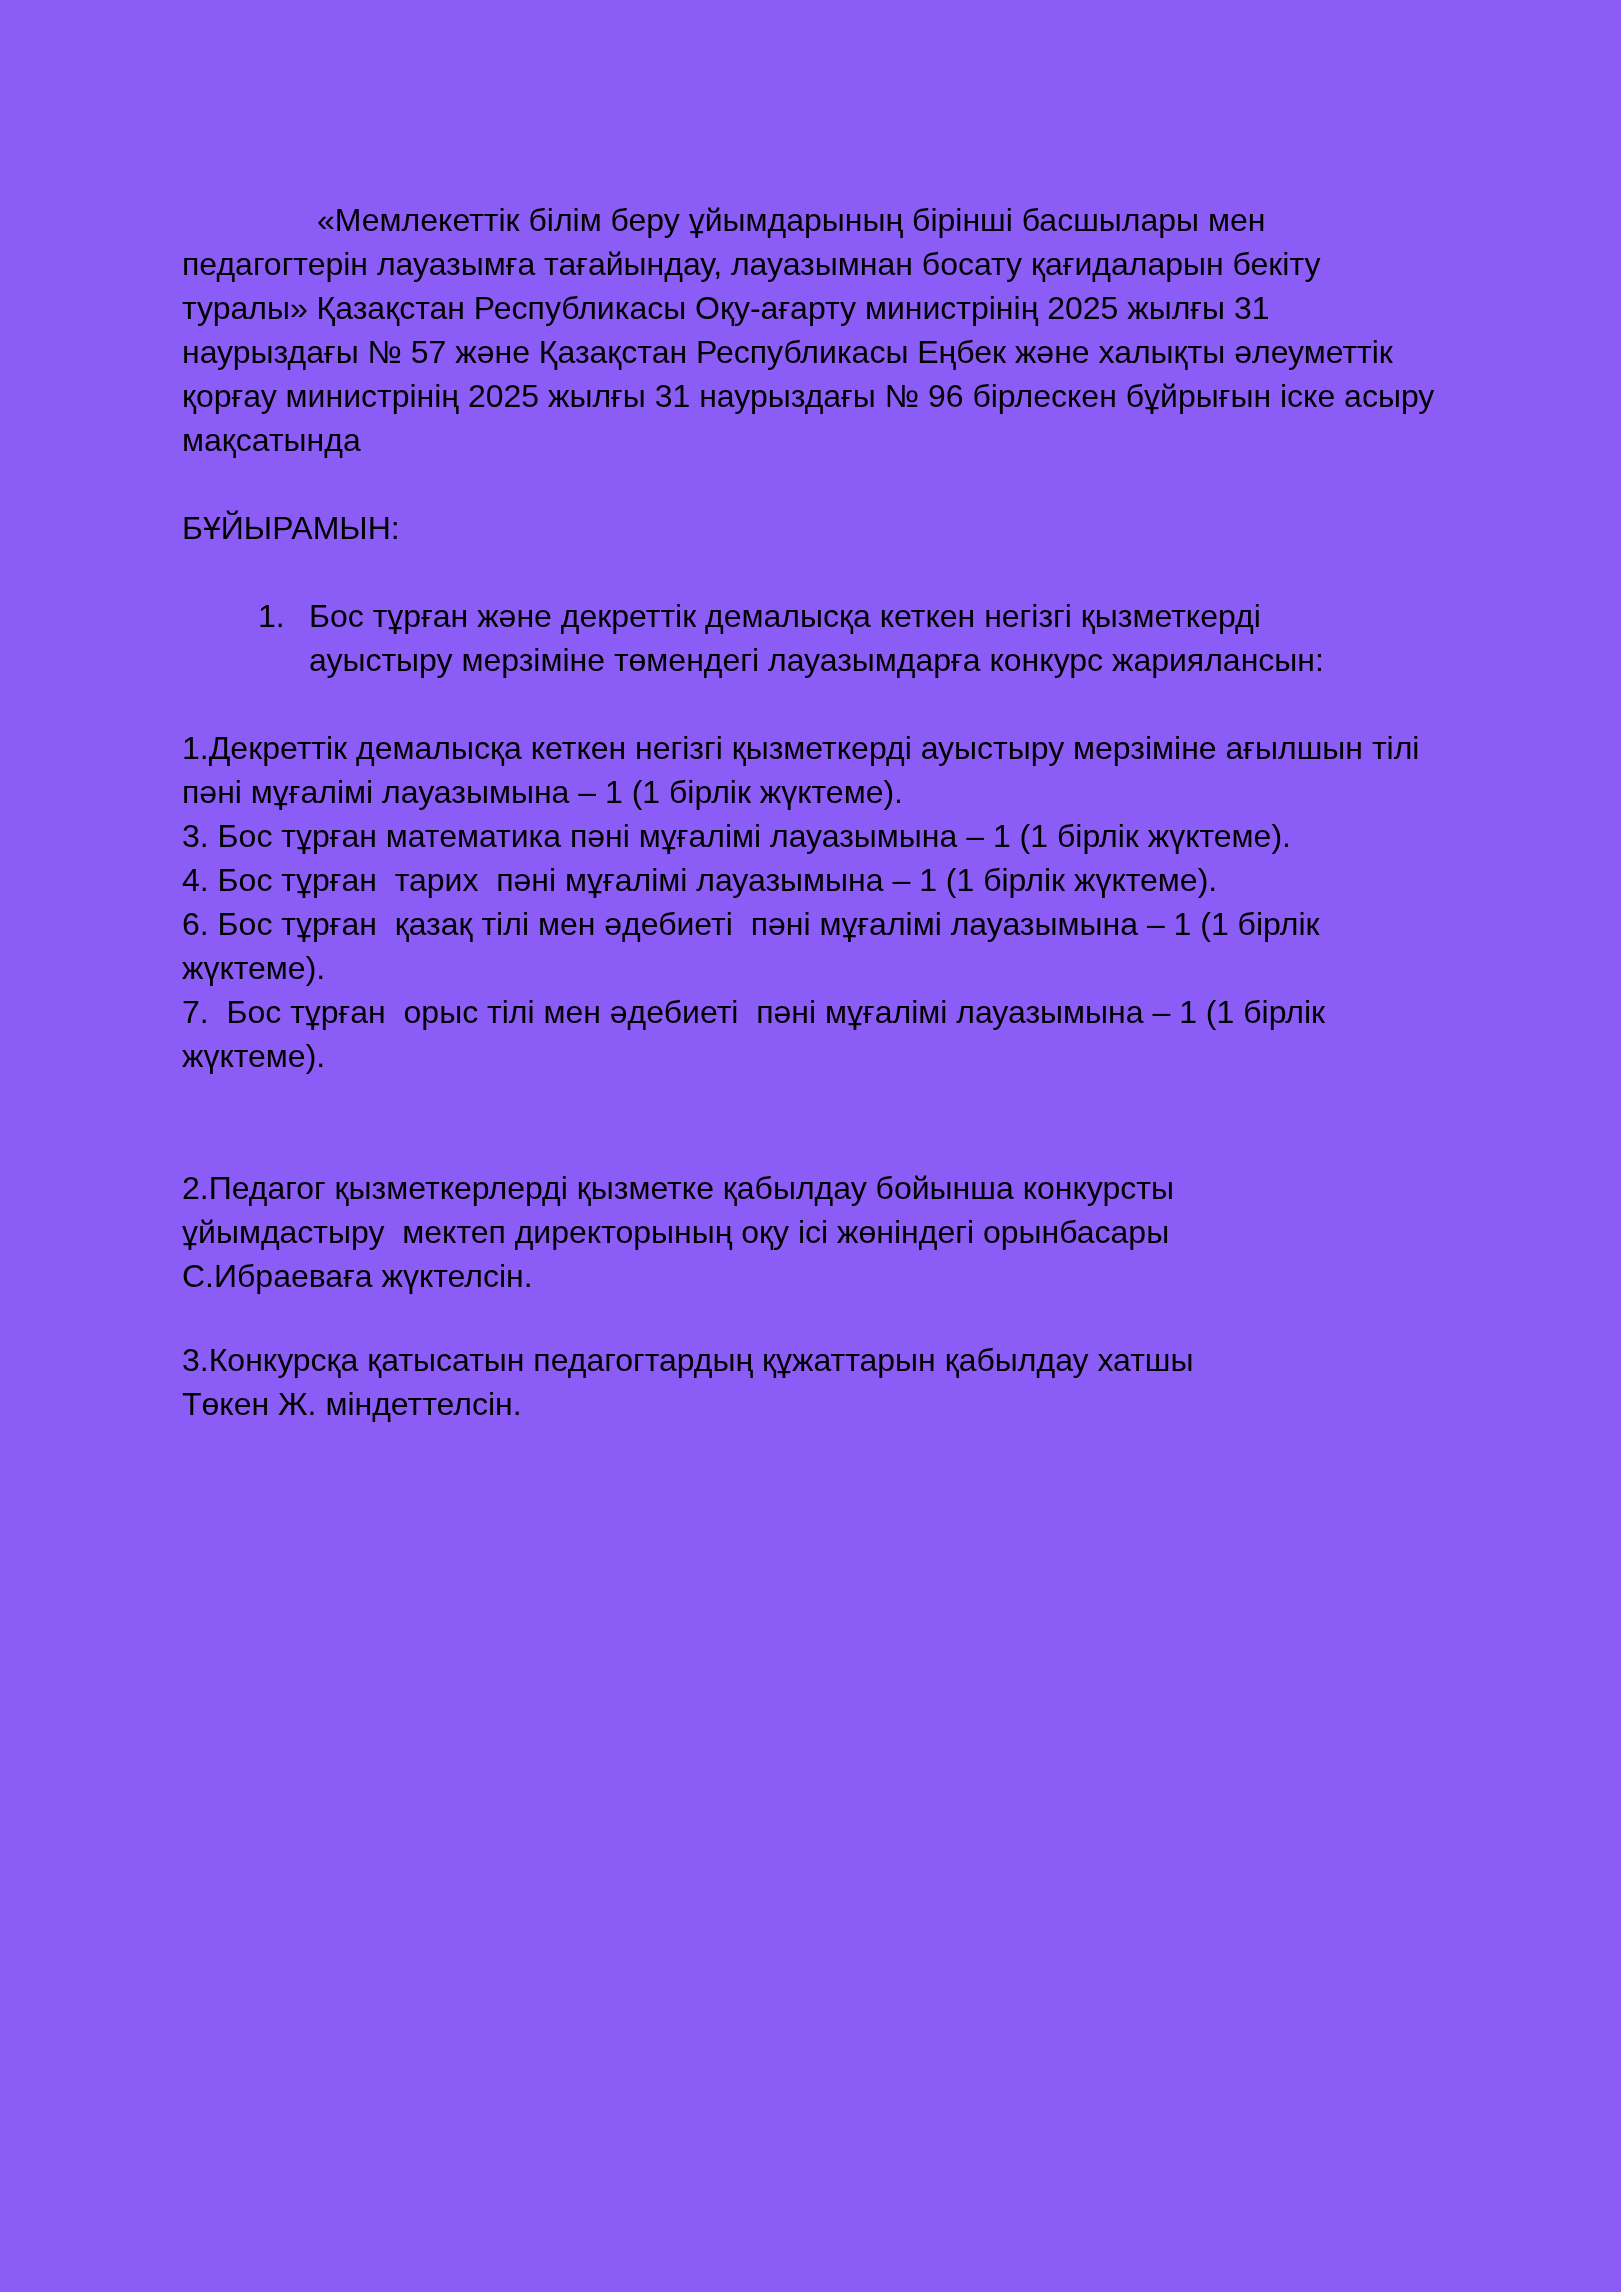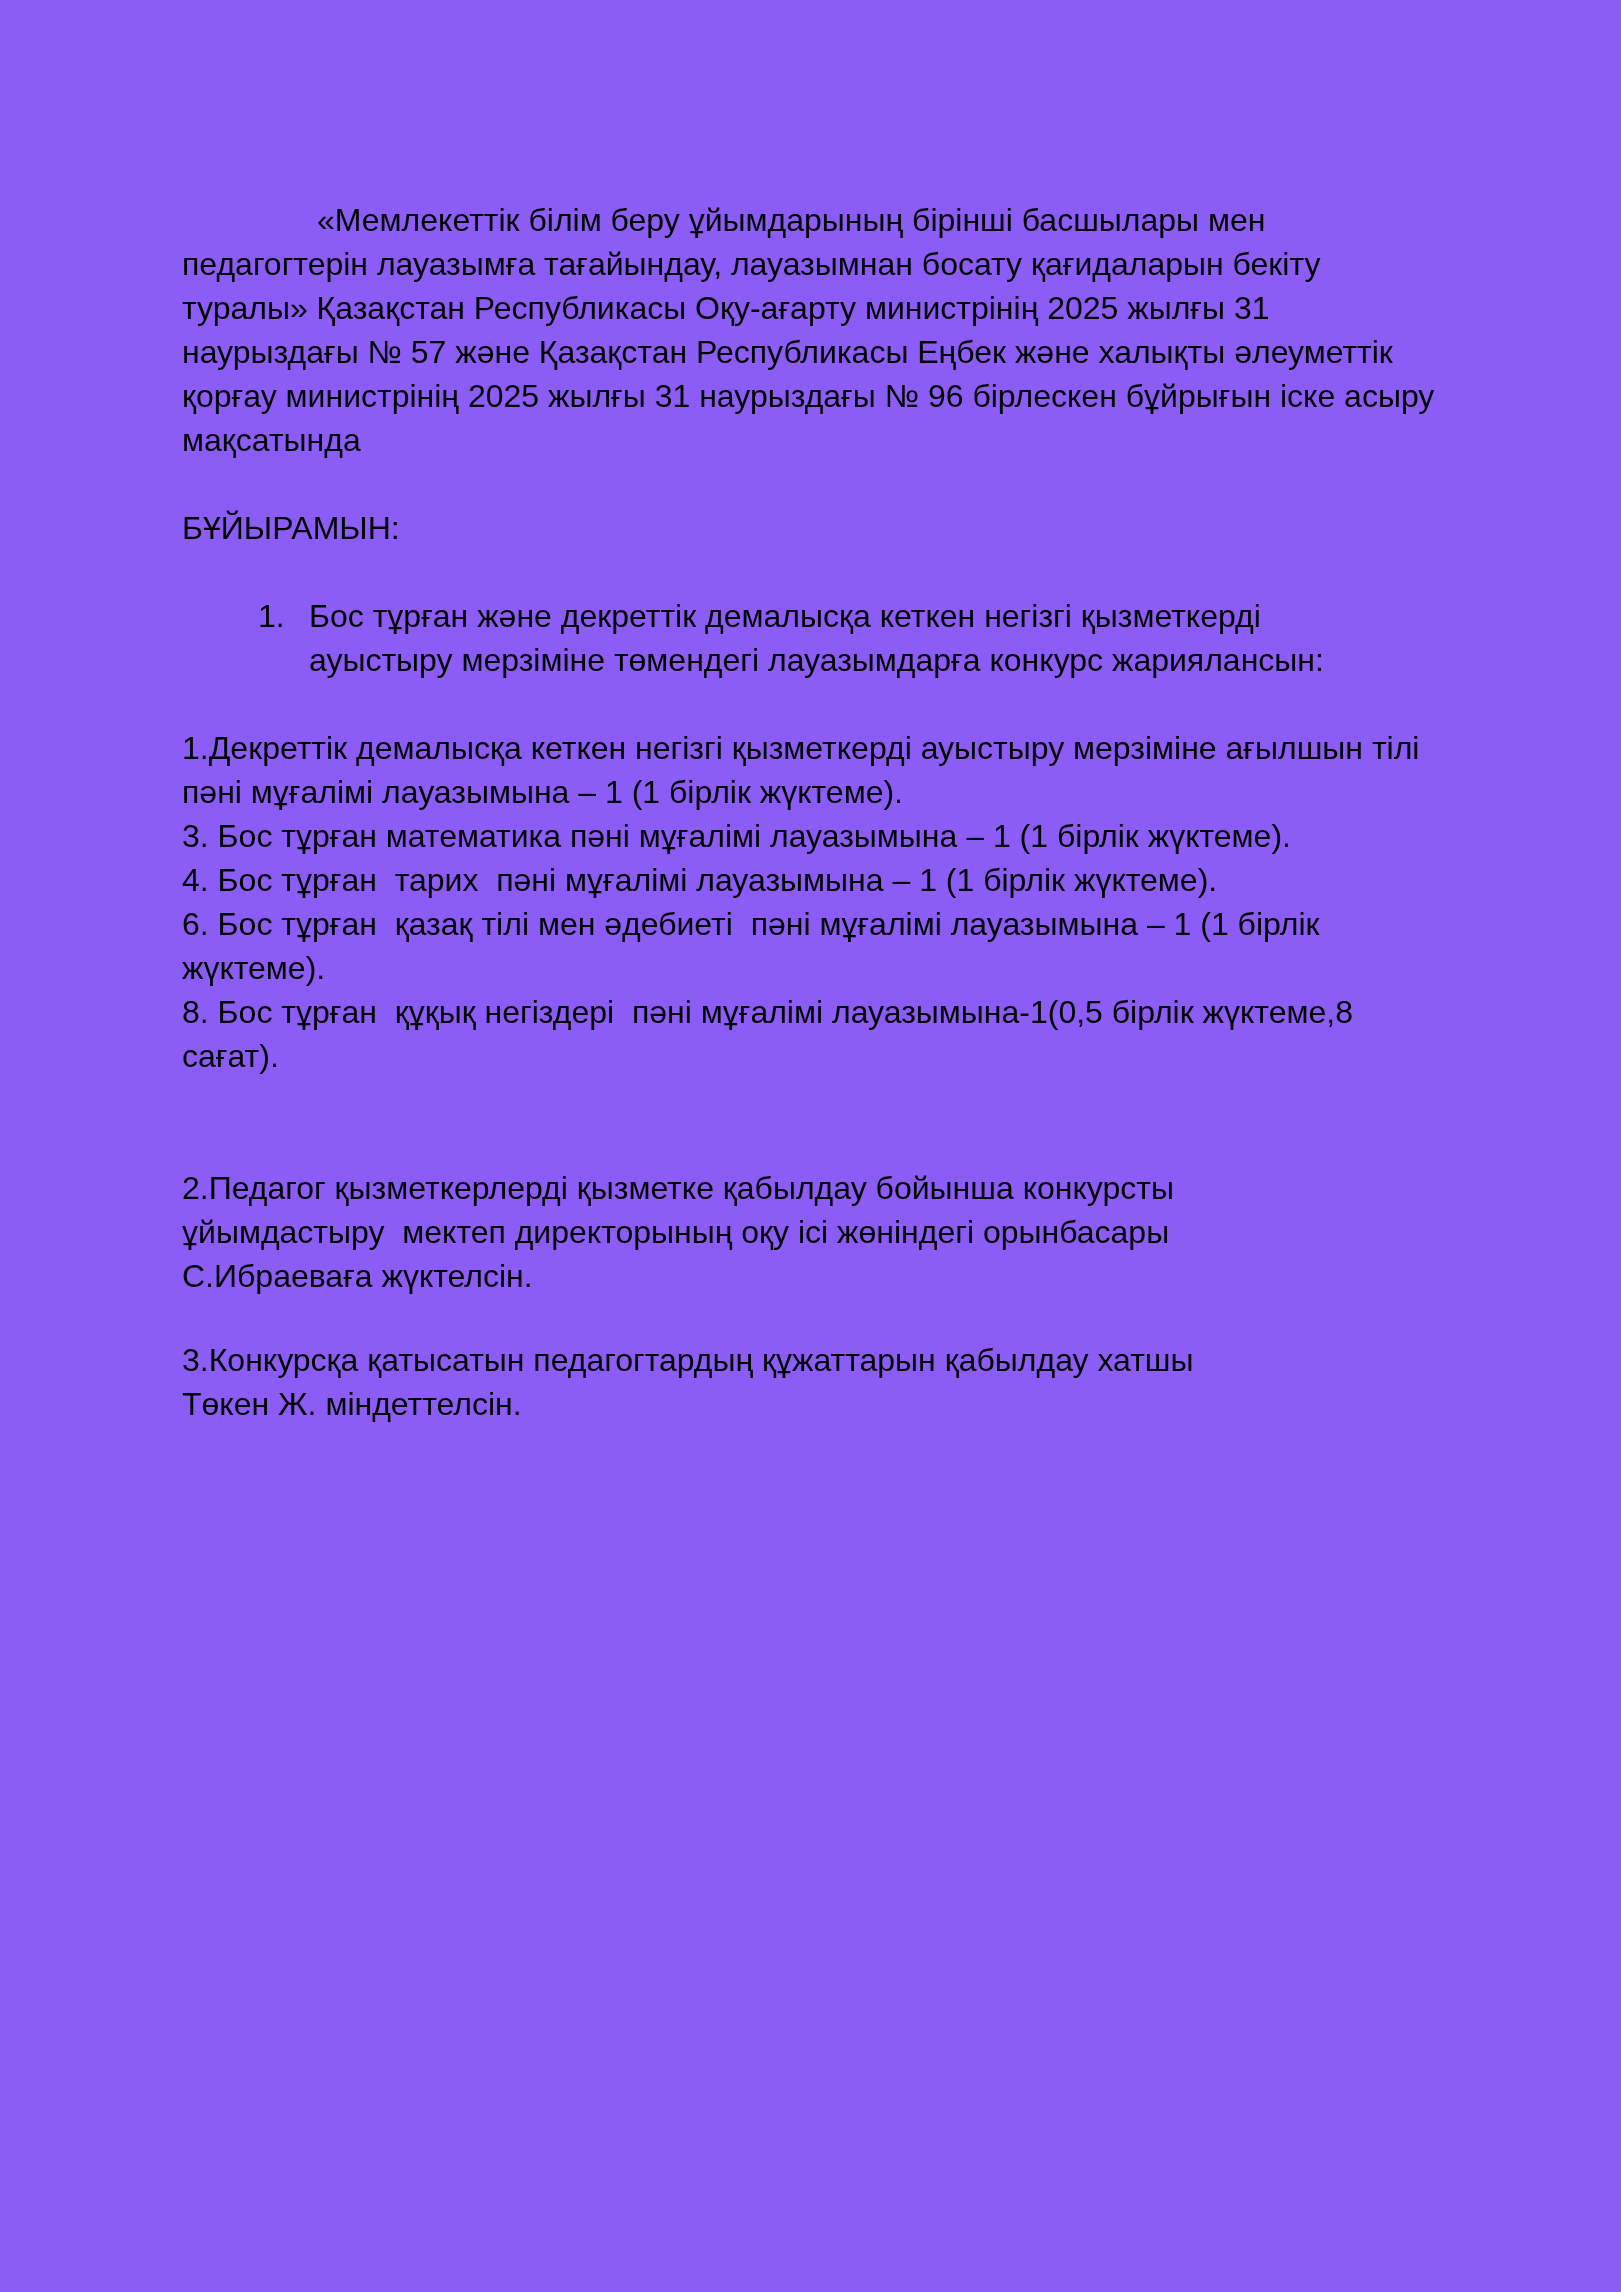--- a/index.html
+++ b/index.html
@@ -72,21 +72,21 @@
     <div class="order-item">
       <span class="order-number">1.</span>
       <span class="order-text">Бос тұрған және декреттік демалысқа кеткен негізгі қызметкерді ауыстыру мерзіміне төмендегі лауазымдарға конкурс жариялансын:</span>
     </div>
 
     <div class="vacancy-list">
       <p class="vacancy-item">1.Декреттік демалысқа кеткен негізгі қызметкерді ауыстыру мерзіміне ағылшын тілі пәні мұғалімі лауазымына – 1 (1 бірлік жүктеме).</p>
       <p class="vacancy-item">3. Бос тұрған математика пәні мұғалімі лауазымына – 1 (1 бірлік жүктеме).</p>
       <p class="vacancy-item">4. Бос тұрған  тарих  пәні мұғалімі лауазымына – 1 (1 бірлік жүктеме).</p>
       <p class="vacancy-item">6. Бос тұрған  қазақ тілі мен әдебиеті  пәні мұғалімі лауазымына – 1 (1 бірлік жүктеме).</p>
-      <p class="vacancy-item">8. Бос тұрған  құқық негіздері  пәні мұғалімі лауазымына-1(0,5 бірлік жүктеме,8 сағат).</p>
+      <p class="vacancy-item">7.  Бос тұрған  орыс тілі мен әдебиеті  пәні мұғалімі лауазымына – 1 (1 бірлік жүктеме).</p>
     </div>
 
     <p class="assignment-paragraph">2.Педагог қызметкерлерді қызметке қабылдау бойынша конкурсты ұйымдастыру  мектеп директорының оқу ісі жөніндегі орынбасары С.Ибраеваға жүктелсін.</p>
 
     <p class="secretary-paragraph">3.Конкурсқа қатысатын педагогтардың құжаттарын қабылдау хатшы Төкен Ж. міндеттелсін.</p>
 
   </div>
 </div>
 
 

